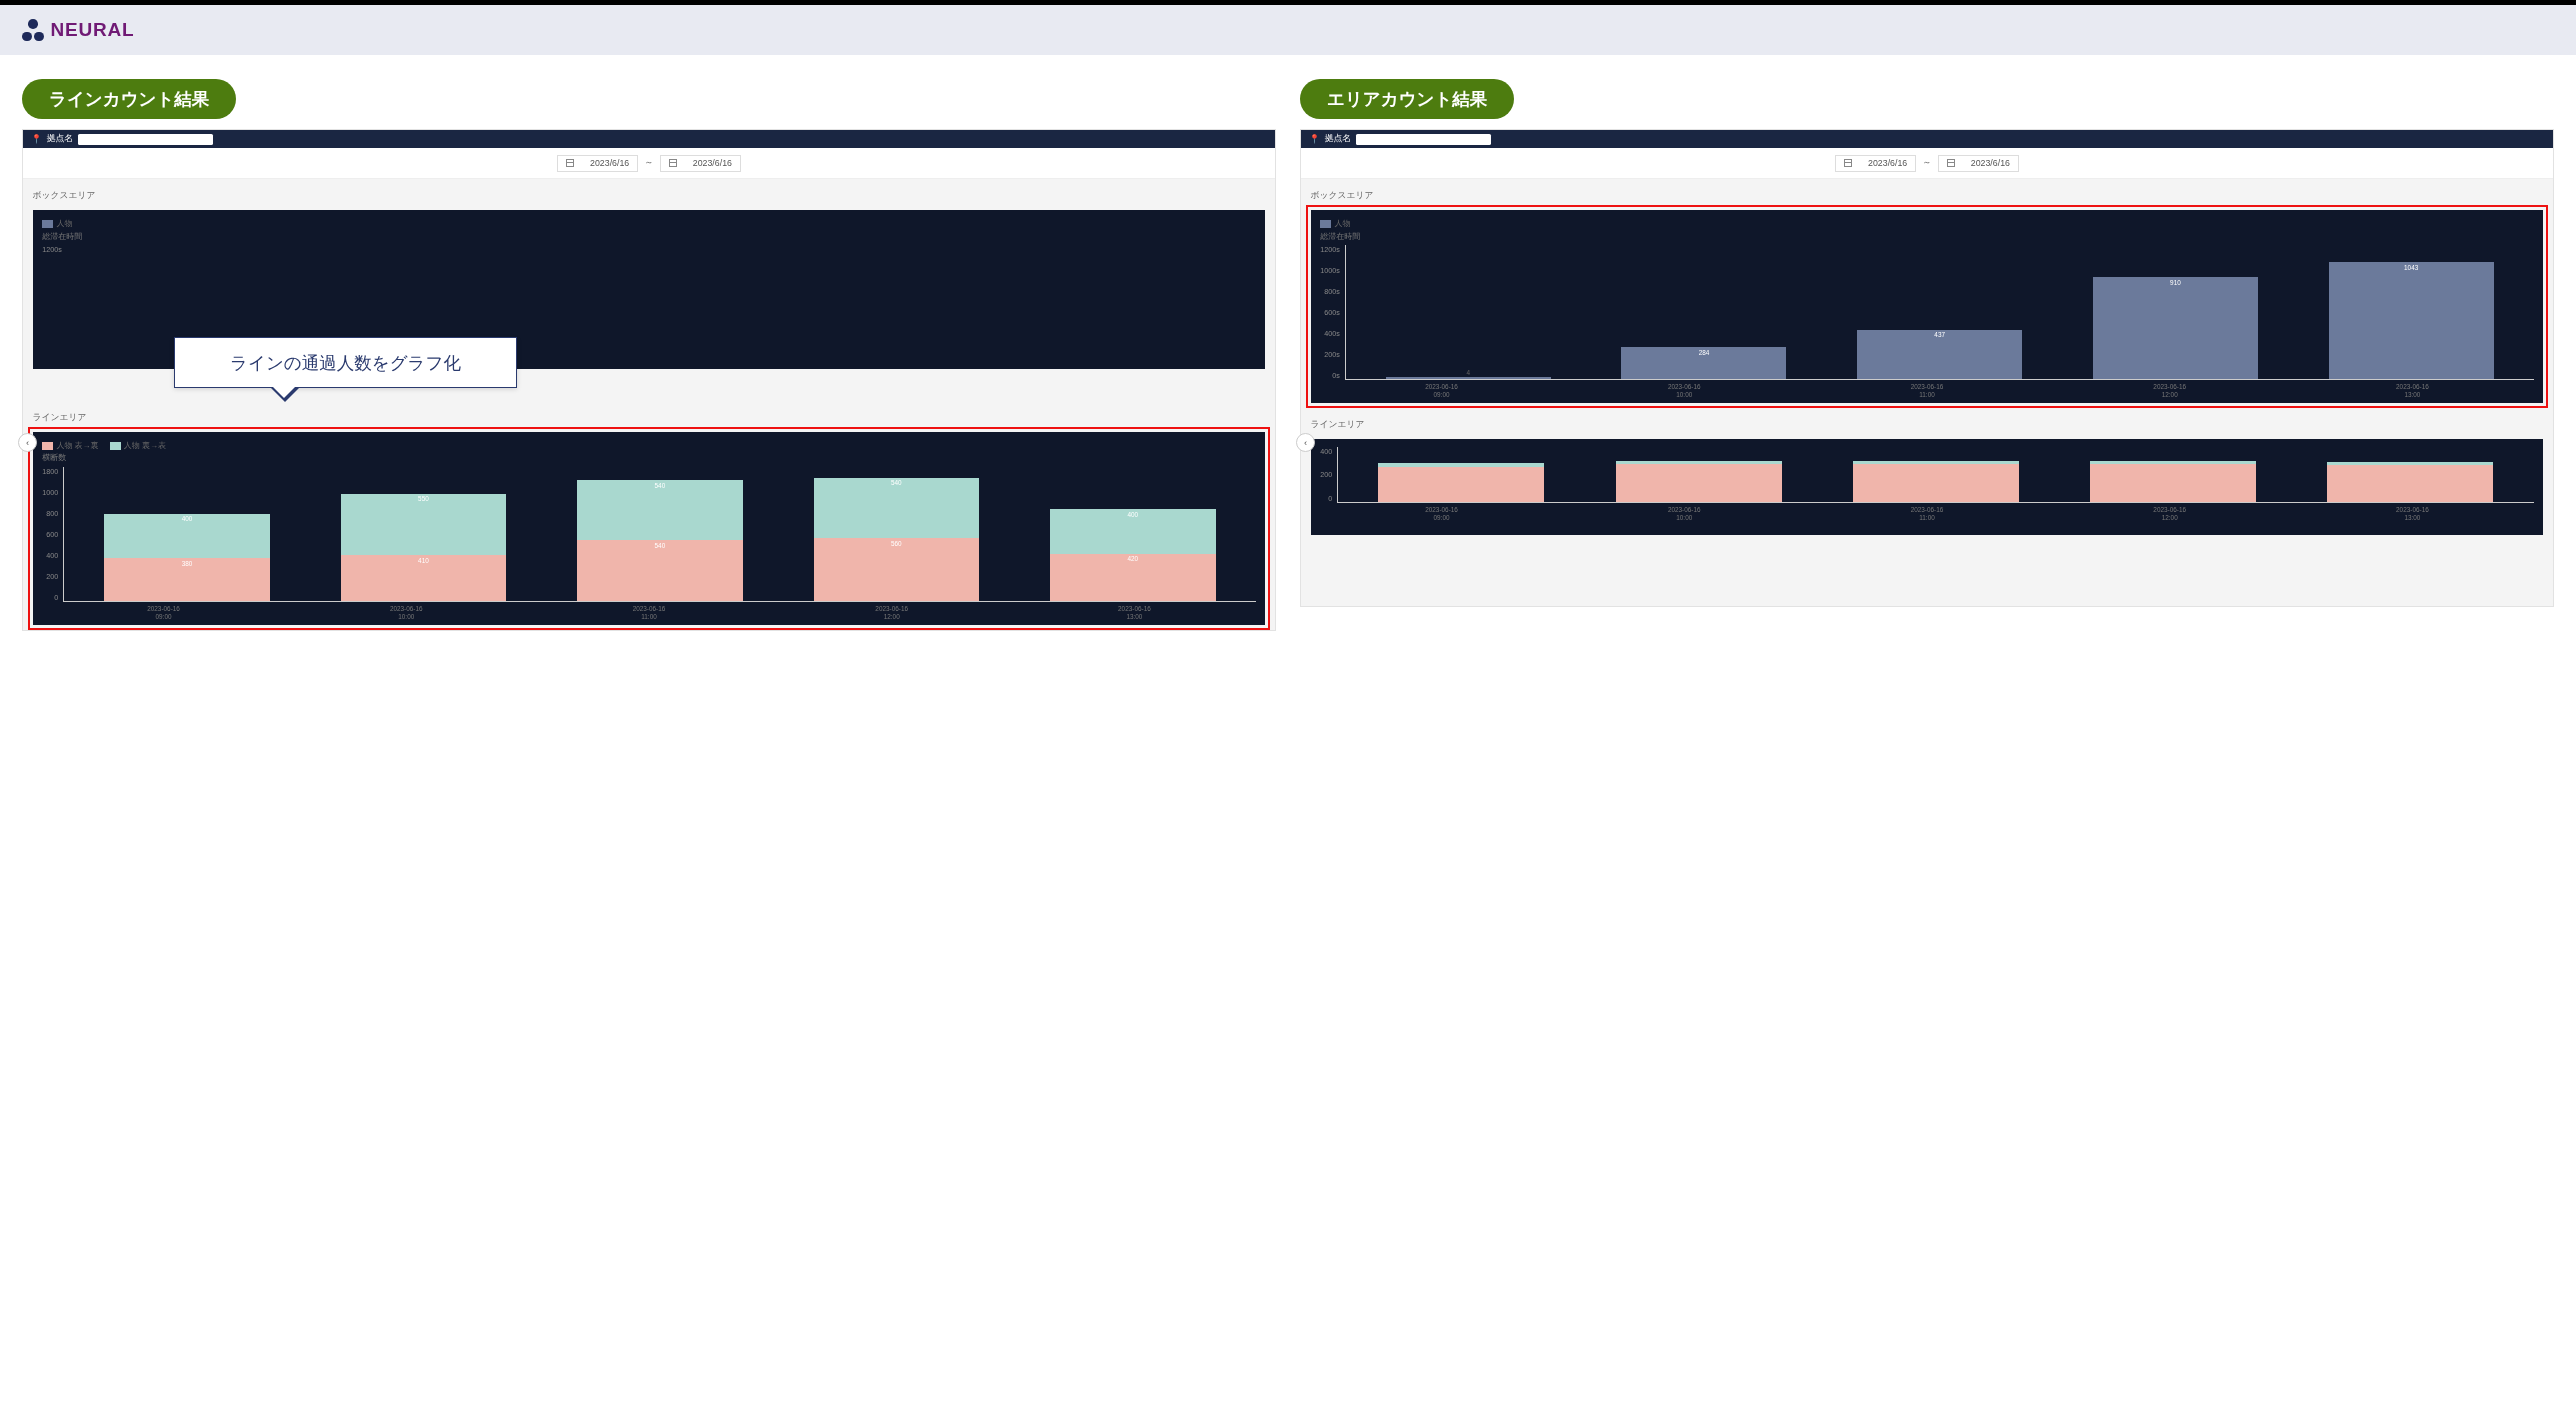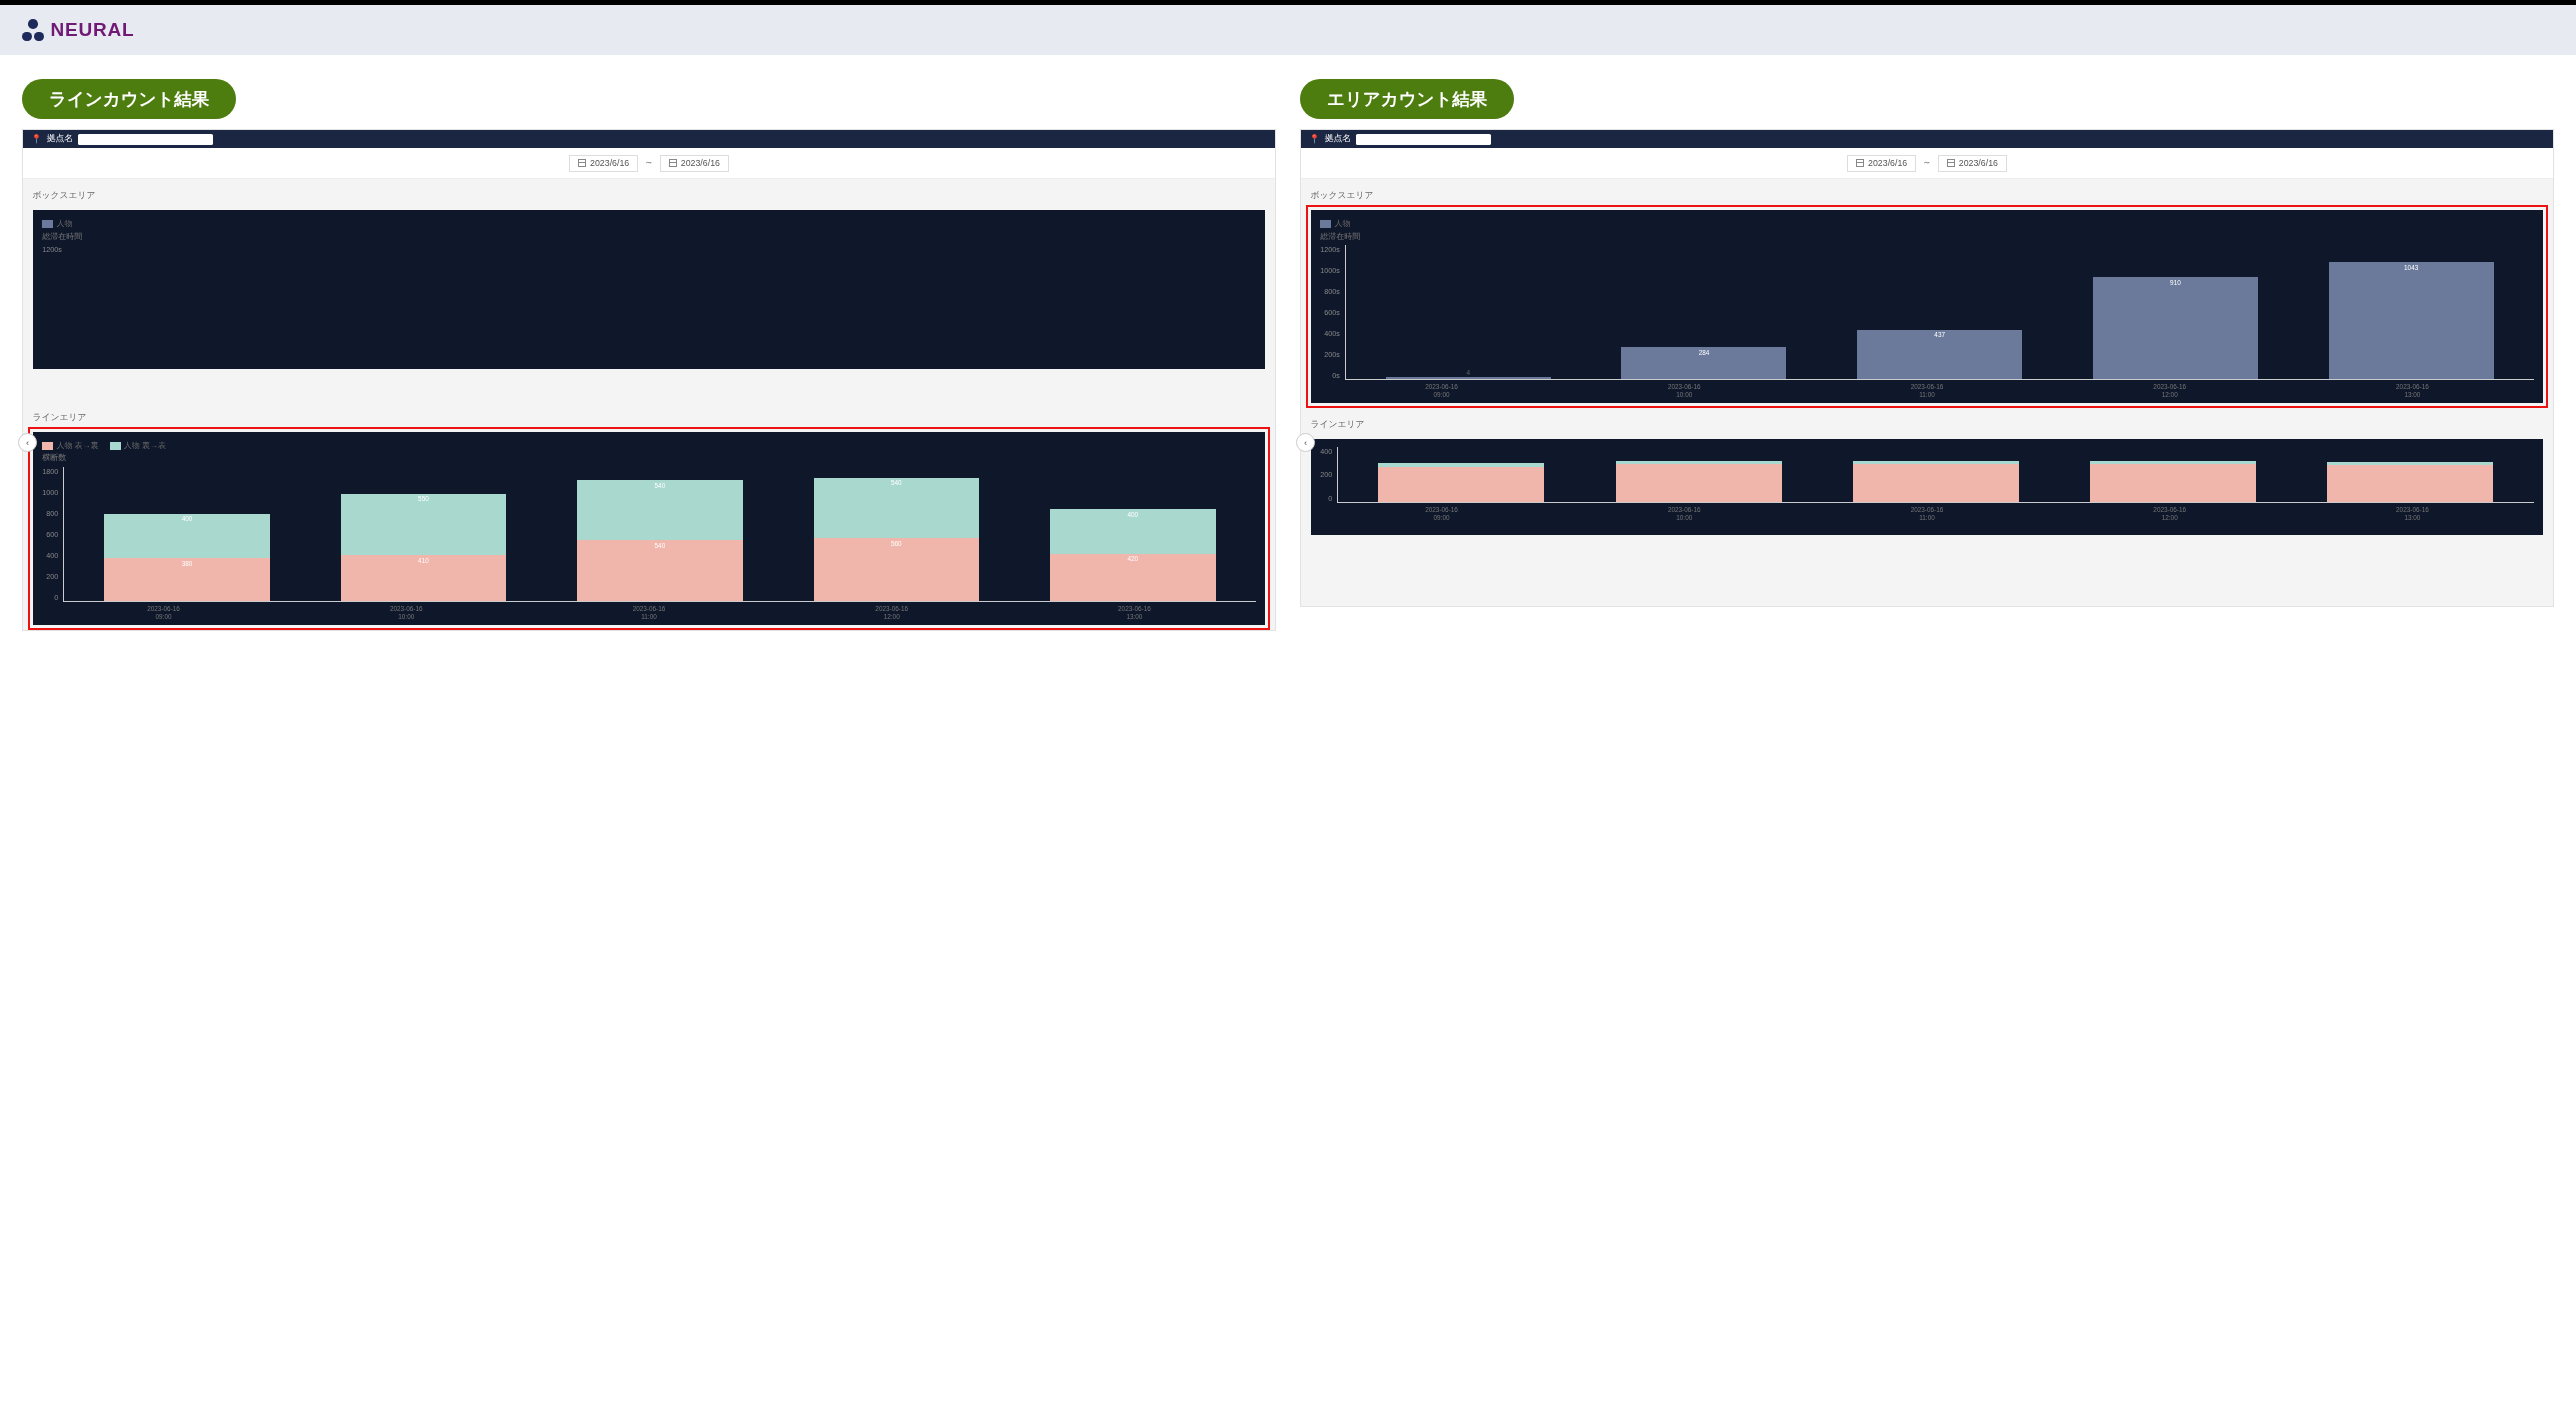--- a/index.html
+++ b/index.html
@@ -94,21 +94,21 @@
     font-size: 8.8px;
     color: #555;
     align-items: center;
     border-bottom: 0.8px solid #eee;
   }
   .date-box {
     border: 0.8px solid #ddd;
     padding: 2.4px 8px;
     display: inline-flex;
     align-items: center;
-    gap: 4px;
+    gap: 16px;
     background: #fff;
   }
   .cal-icon { width: 8px; height: 8px; border: 0.8px solid #888; position: relative; }
   .cal-icon::before { content:""; position:absolute; top:1.6px; left:0; right:0; height:0.8px; background:#888;}
 
   .section-label {
     font-size: 8.8px;
     color: #666;
     padding: 11px 9.6px 3.2px;
   }
@@ -295,20 +295,24 @@
       <div class="section-label">ボックスエリア</div>
       <div class="chart-card" style="height:159px;">
         <div class="legend">
           <span><span class="swatch" style="background:#6b7a9b"></span><span>人物</span></span>
         </div>
         <div class="y-title">総滞在時間</div>
         <div style="font-size:7.2px;color:#888">1200s</div>
 
       </div>
 
+      <div class="callout tail-down" style="left:151px; top:207px; width:343px; text-align:center;">
+        <span>ラインの通過人数をグラフ化</span>
+        <div class="tail" style="left:96px;"></div>
+      </div>
 
       <div class="nav-chevron">‹</div>
 
       <div class="section-label" style="margin-top:32px;">ラインエリア</div>
 
       <div class="chart-card" style="position:relative;">
         <div class="red-box" style="inset:-4.8px;"></div>
         <div class="legend">
           <span><span class="swatch" style="background:#f0b5ab"></span><span>人物 表→裏</span></span>
           <span><span class="swatch" style="background:#a9d8cf"></span><span>人物 裏→表</span></span>

